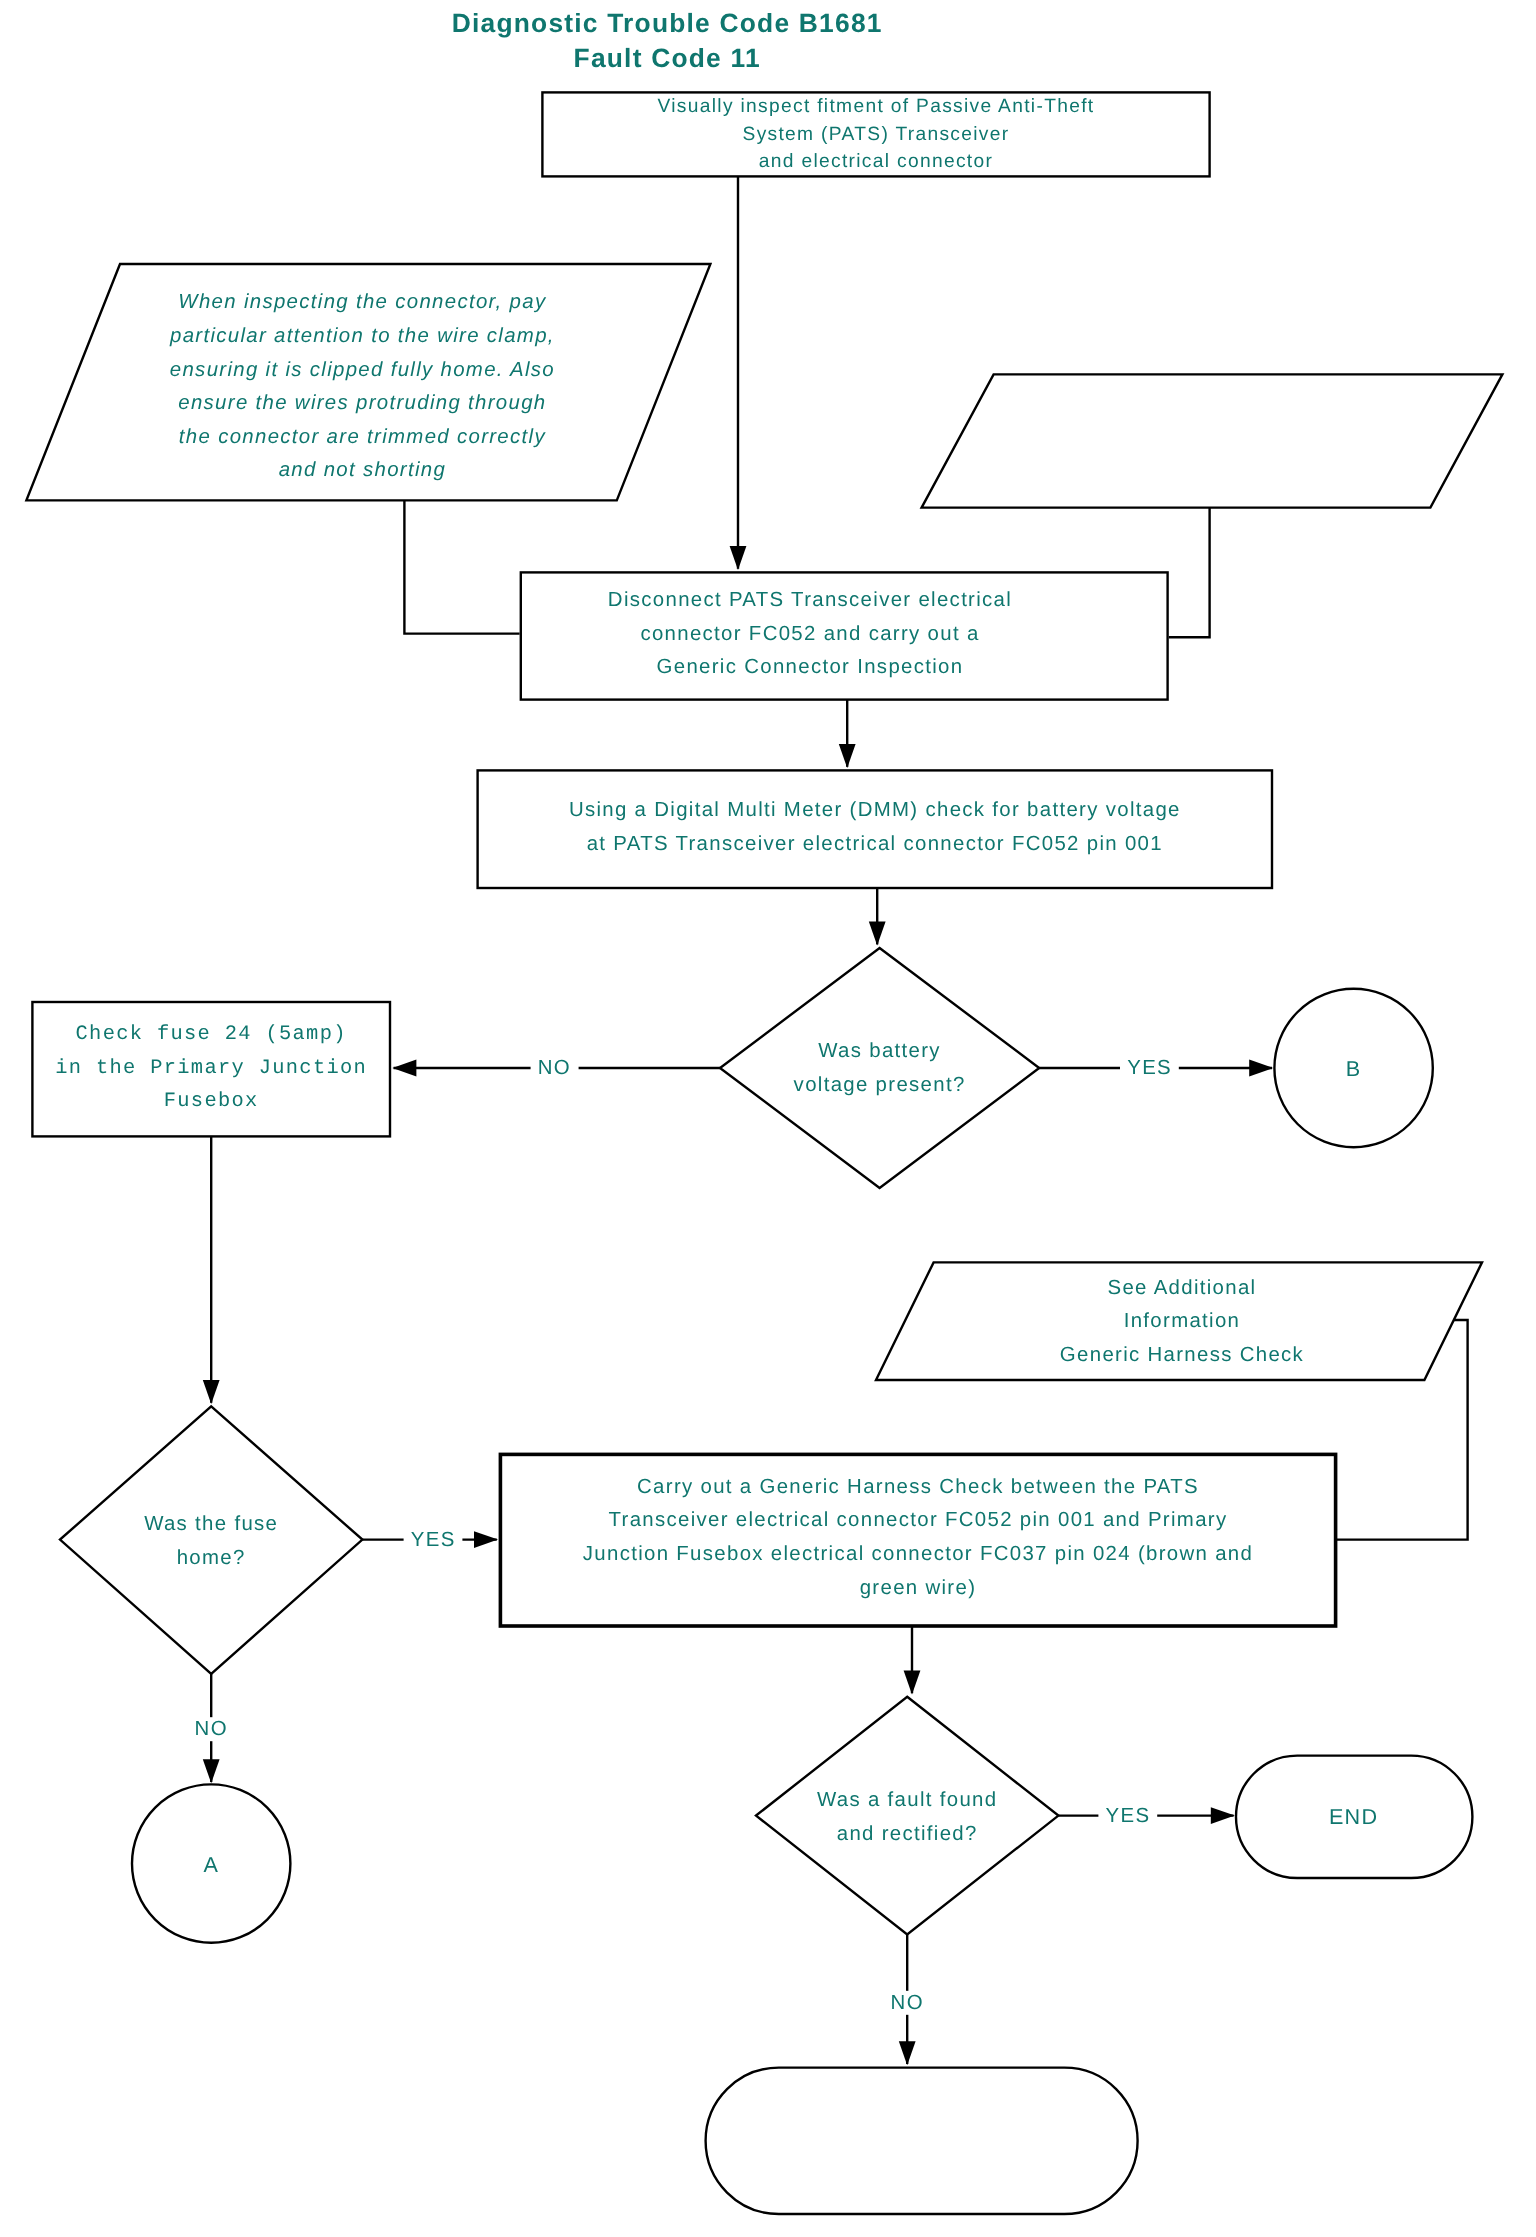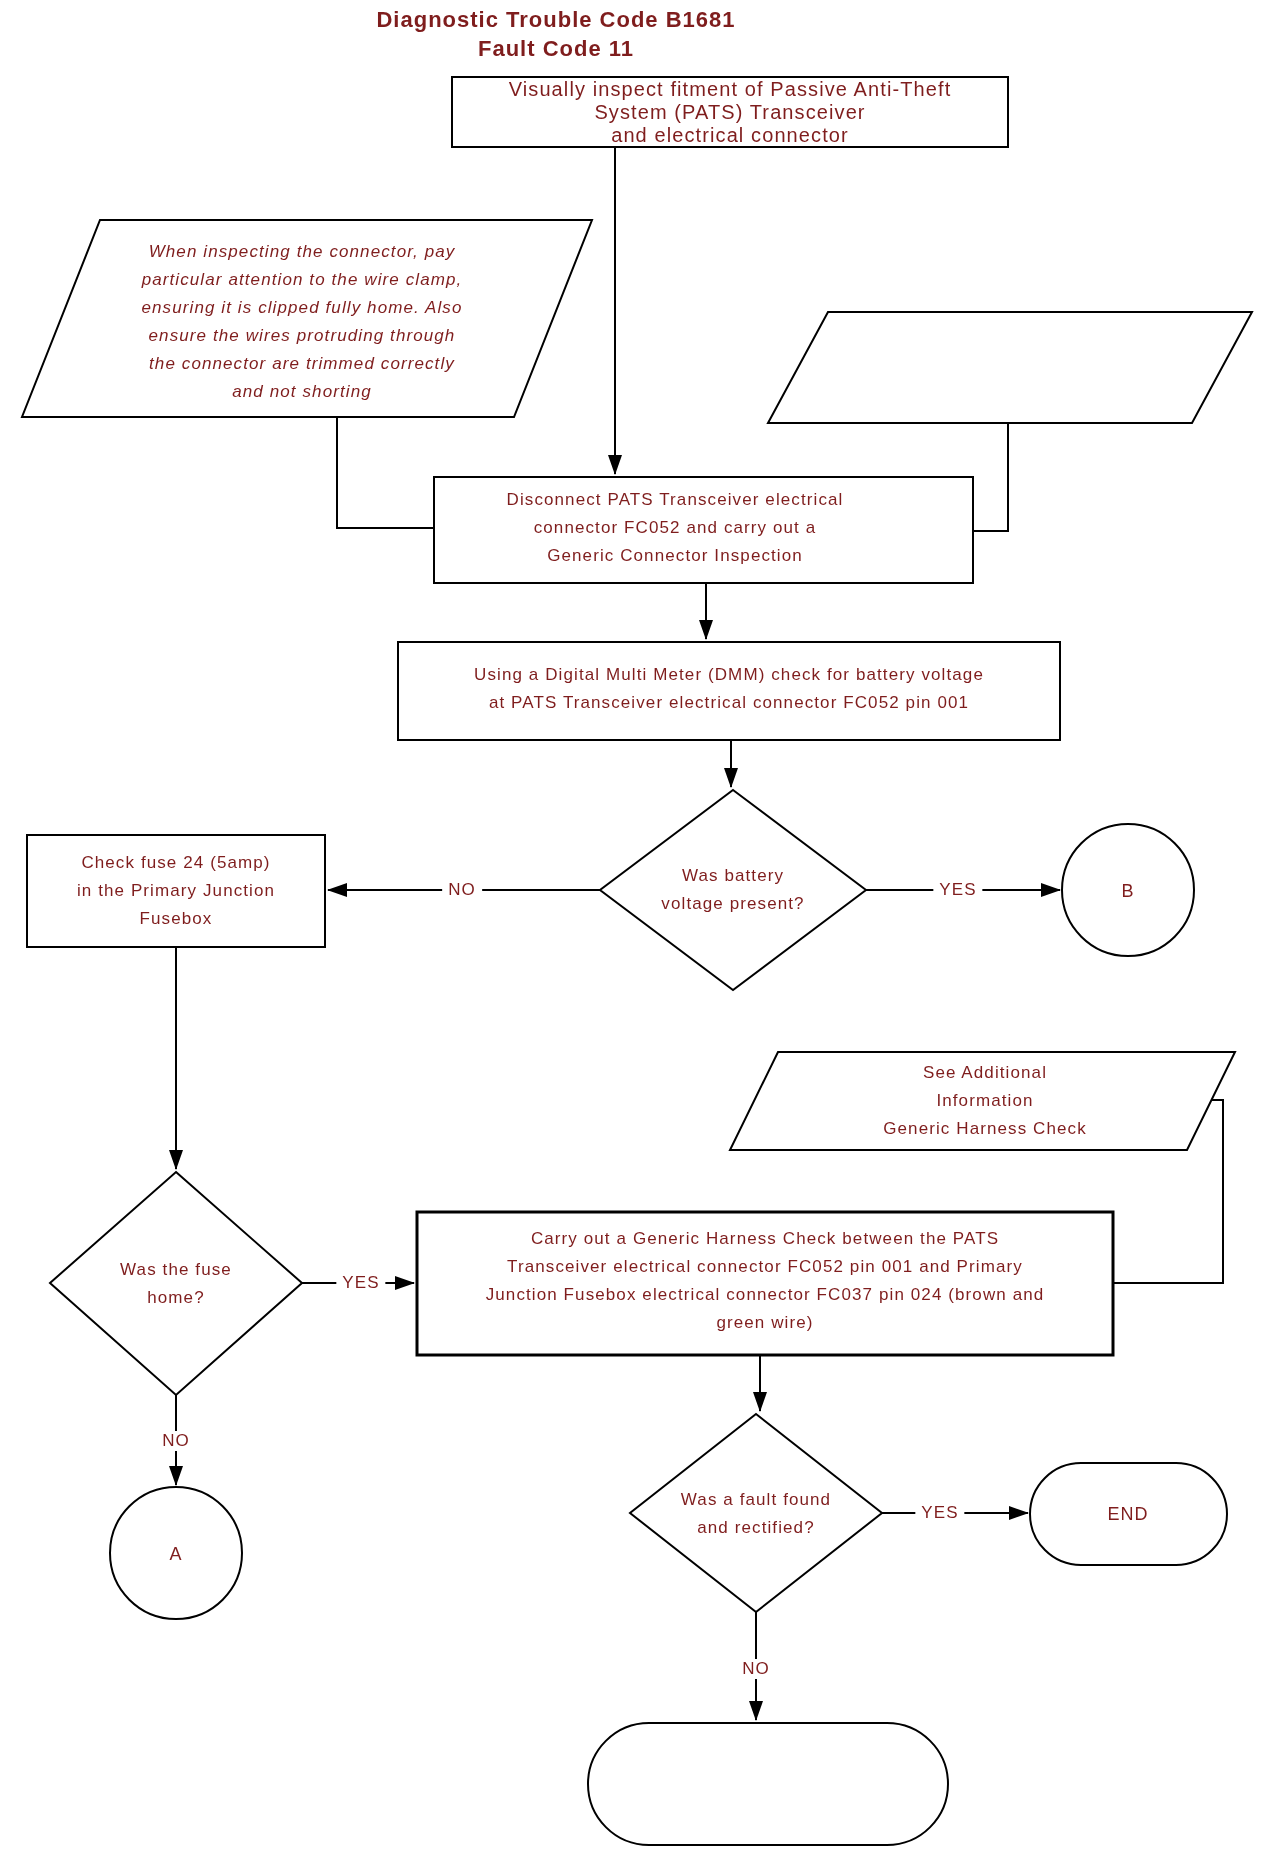--- a/index.html
+++ b/index.html
@@ -13,29 +13,29 @@
   }
   .gfx{position:absolute;left:0;top:0;}
   .txt{
     position:absolute;
     transform:translate(-50%,-50%);
     text-align:center;
     white-space:pre-line;
     font-size:17px;
     letter-spacing:1.1px;
     line-height:28px;
-    color:#7f1d1d;
+    color:#0f766e;
   }
   .title{
     font-size:22px;
     font-weight:bold;
     letter-spacing:1px;
     line-height:29px;
   }
-  .tight{line-height:23px;font-size:20px;}
+  .tight{line-height:23px;font-size:16px;}
   .edge-label{
     background:#ffffff;
     padding:0 6px;
     line-height:20px;
     white-space:nowrap;
     text-align:right;
   }
   .circle-label{font-size:18px;letter-spacing:1px;}
 </style>
 </head>
@@ -104,21 +104,21 @@
   <div class="txt" style="left:675px;top:528px;width:520px;">Disconnect PATS Transceiver electrical
 connector FC052 and carry out a
 Generic Connector Inspection</div>
 
   <div class="txt" style="left:729px;top:689px;width:640px;">Using a Digital Multi Meter (DMM) check for battery voltage
 at PATS Transceiver electrical connector FC052 pin 001</div>
 
   <div class="txt" style="left:733px;top:890px;width:240px;">Was battery
 voltage present?</div>
 
-  <div class="txt" style="left:176px;top:891px;width:280px;">Check fuse 24 (5amp)
+  <div class="txt" style="left:176px;top:891px;width:280px;font-family:Liberation Mono, monospace;">Check fuse 24 (5amp)
 in the Primary Junction
 Fusebox</div>
 
   <div class="txt circle-label" style="left:1128px;top:891px;">B</div>
 
   <div class="txt" style="left:985px;top:1101px;width:400px;">See Additional
 Information
 Generic Harness Check</div>
 
   <div class="txt" style="left:176px;top:1284px;width:220px;">Was the fuse

